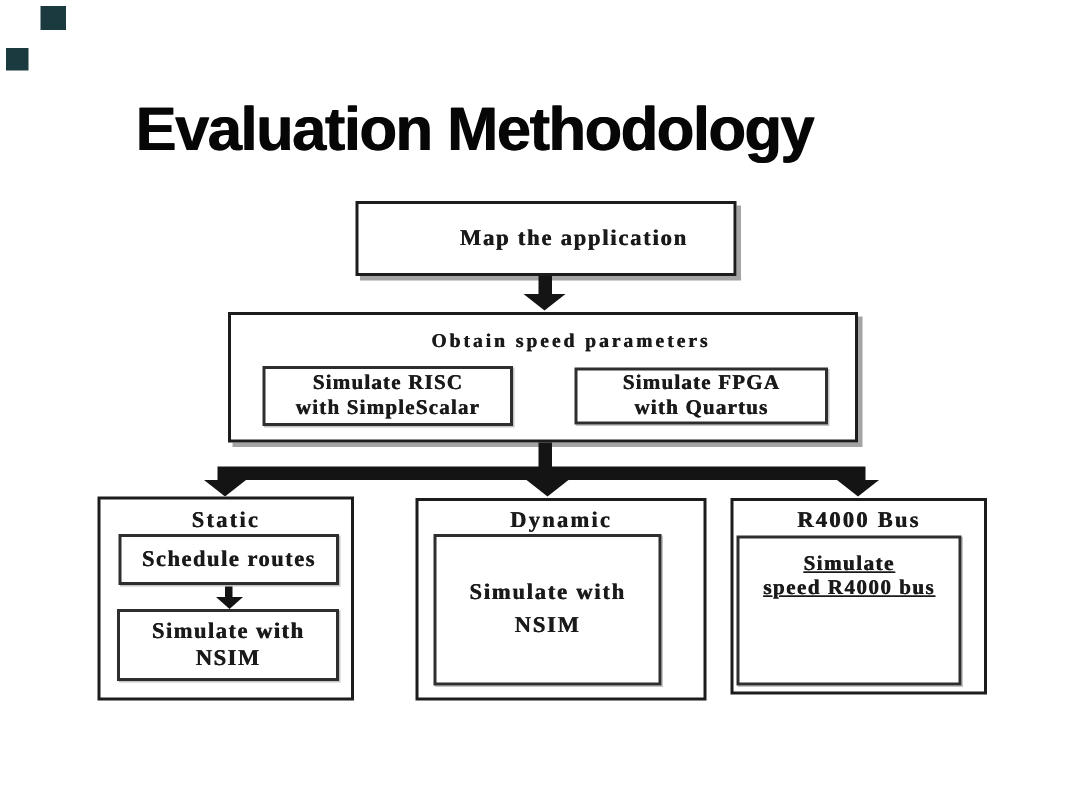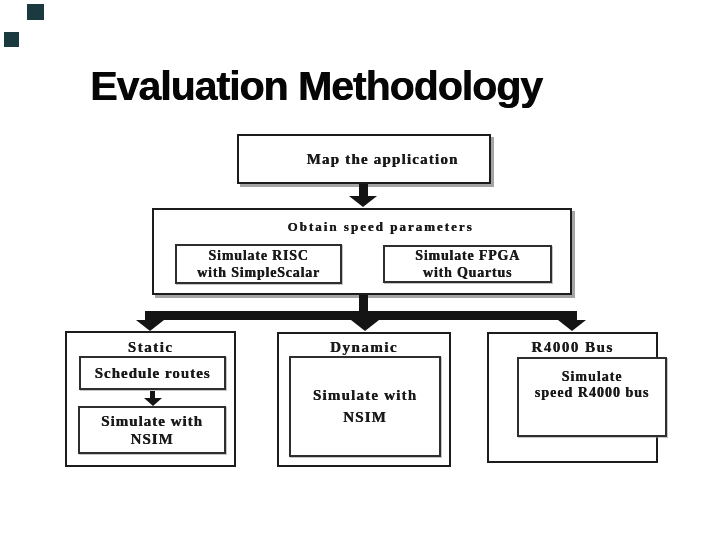--- a/index.html
+++ b/index.html
@@ -85,33 +85,33 @@
       <div class="stem" style="left:83px;top:58px;width:5px;height:7px;"></div>
       <div class="head-sm" style="left:77px;top:65px;"></div>
       <div class="box lite ctr" style="left:11px;top:73px;width:148px;height:48px;">
         <span class="fig-text" style="font-size:15px;letter-spacing:1px;line-height:18px;">
           <span class="line">Simulate with</span>
           <span class="line">NSIM</span>
         </span>
       </div>
     </div>
 
-    <div class="box" style="left:277px;top:332px;width:174px;height:135px;">
+    <div class="box" style="left:277px;top:332px;width:194px;height:135px;">
       <div class="fig-text" style="text-align:center;margin-top:5px;font-size:15px;letter-spacing:1.5px;">Dynamic</div>
       <div class="box lite" style="left:10px;top:22px;width:152px;height:101px;">
         <div class="fig-text" style="text-align:center;padding-top:26px;font-size:15px;letter-spacing:1.2px;line-height:22px;">
           <span class="line">Simulate with</span>
           <span class="line">NSIM</span>
         </div>
       </div>
     </div>
 
     <div class="box" style="left:487px;top:332px;width:171px;height:131px;">
       <div class="fig-text" style="text-align:center;margin-top:5px;font-size:15px;letter-spacing:1.5px;font-family:Liberation Serif, serif;">R4000 Bus</div>
-      <div class="box lite" style="left:28px;top:23px;width:150px;height:80px;">
+      <div class="box lite" style="left:2px;top:23px;width:150px;height:100px;text-decoration:underline;">
         <div class="fig-text" style="text-align:center;padding-top:10px;font-size:14px;letter-spacing:1px;line-height:16px;">
           <span class="line">Simulate</span>
           <span class="line">speed R4000 bus</span>
         </div>
       </div>
     </div>
 
   </div>
 </div>
 

